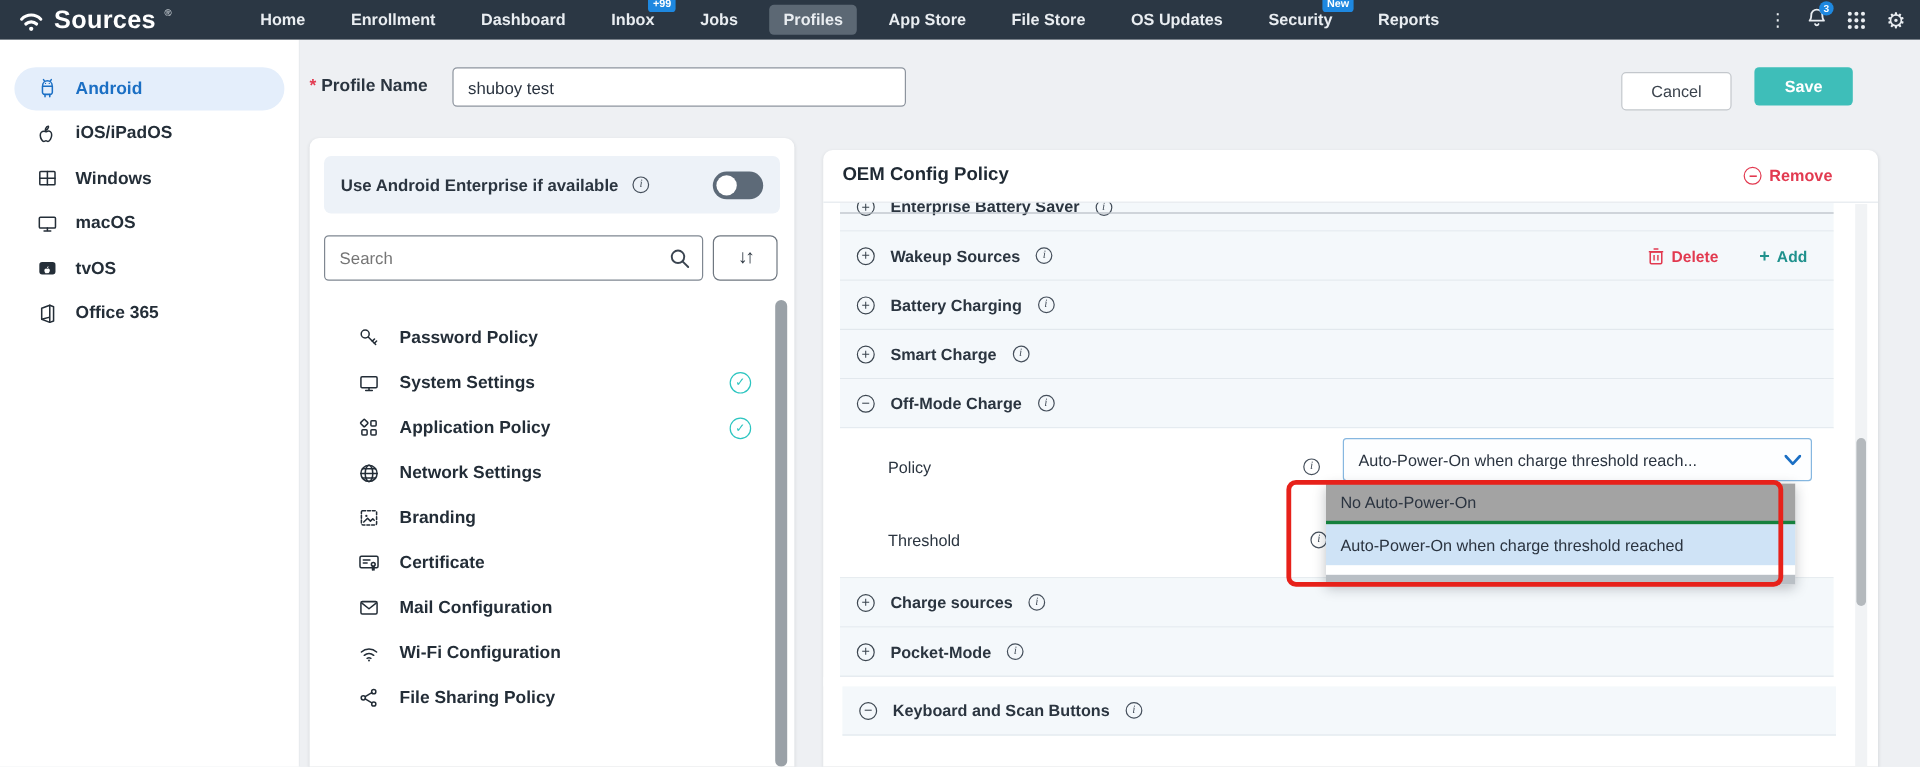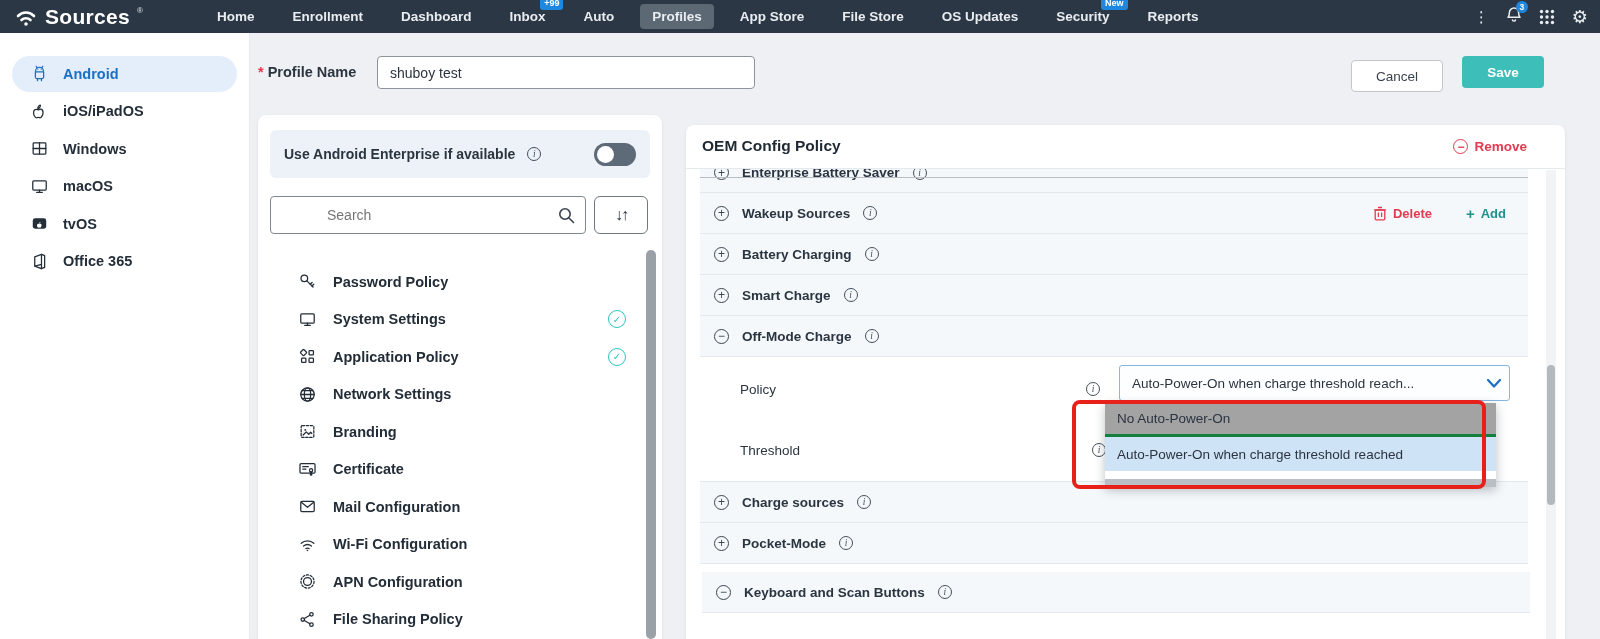--- a/index.html
+++ b/index.html
@@ -49,21 +49,21 @@
 
   
   .mid-card { position:absolute; left:258px; top:115px; width:404px; height:524px; background:#fff;
               border-radius:8px 8px 0 0; box-shadow:0 1px 3px rgba(30,40,50,.10); overflow:hidden; }
   .ae-box { position:absolute; left:12px; top:15px; width:380px; height:48px; background:#edf2f8;
             border-radius:6px; display:flex; align-items:center; padding:0 14px; gap:12px; }
   .ae-label { font-size:14px; color:#2b3540; font-weight:600; }
   .toggle { margin-left:auto; width:42px; height:23px; background:#5d6a78; border-radius:12px; position:relative; cursor:pointer; }
   .toggle .knob { position:absolute; left:3px; top:3px; width:17px; height:17px; background:#fff; border-radius:50%; }
   .search-box { position:absolute; left:12px; top:81px; width:316px; height:38px; border:1px solid #7f8791;
-                border-radius:4px; background:#fff; display:flex; align-items:center;padding-left:44px; }
+                border-radius:4px; background:#fff; display:flex; align-items:center; }
   .search-box input { border:none; outline:none; flex:1; font-size:14px; padding:0 12px; color:#2b3440;
                       background:transparent; font-family:"Liberation Sans", sans-serif; }
   .search-box .icn { width:17px; height:17px; margin-right:10px; }
   .sort-btn { position:absolute; left:336px; top:81px; width:54px; height:38px; border:1px solid #6f7780;
               border-radius:6px; background:#fff; display:flex; align-items:center; justify-content:center;
               font-size:16px; font-weight:bold; color:#2b3540; cursor:pointer; letter-spacing:-2px; }
   .policy-list { position:absolute; left:0; top:148px; width:404px; }
   .policy-item { height:37.5px; display:flex; align-items:center; padding-left:40px; gap:16px; cursor:pointer; }
   .policy-item .icn { width:19px; height:19px; display:inline-flex; color:#232d37; }
   .policy-item .lbl { font-size:14.5px; font-weight:600; color:#232d37; }
@@ -143,21 +143,21 @@
   <div class="nav-item ">
     Enrollment
   </div>
   <div class="nav-item ">
     Dashboard
   </div>
   <div class="nav-item ">
     Inbox<span class="nav-badge">+99</span>
   </div>
   <div class="nav-item ">
-    Auto
+    Jobs
   </div>
   <div class="nav-item active">
     Profiles
   </div>
   <div class="nav-item ">
     App Store
   </div>
   <div class="nav-item ">
     File Store
   </div>
@@ -378,30 +378,20 @@
             <path d="M10 17.2a4 4 0 0 1 4 0" fill="none" stroke="currentColor" stroke-width="1.6" stroke-linecap="round" stroke-linejoin="round"></path>
             <circle cx="12" cy="19.5" r="1" fill="currentColor"></circle>
           </svg>
         </span>
         <span class="lbl">Wi-Fi Configuration</span>
 
   </div>
   <div class="policy-item">
     <span class="icn ">
           <svg viewBox="0 0 24 24" width="19" height="19">
-            <circle cx="12" cy="12" r="5" fill="none" stroke="currentColor" stroke-width="1.6" stroke-linecap="round" stroke-linejoin="round"></circle>
-            <circle cx="12" cy="12" r="8.3" stroke-dasharray="2.5 2.2" fill="none" stroke="currentColor" stroke-width="1.6" stroke-linecap="round" stroke-linejoin="round"></circle>
-          </svg>
-        </span>
-        <span class="lbl">APN Configuration</span>
-
-  </div>
-  <div class="policy-item">
-    <span class="icn ">
-          <svg viewBox="0 0 24 24" width="19" height="19">
             <circle cx="6" cy="12" r="2.2" fill="none" stroke="currentColor" stroke-width="1.6" stroke-linecap="round" stroke-linejoin="round"></circle>
             <circle cx="17" cy="5.5" r="2.2" fill="none" stroke="currentColor" stroke-width="1.6" stroke-linecap="round" stroke-linejoin="round"></circle>
             <circle cx="17" cy="18.5" r="2.2" fill="none" stroke="currentColor" stroke-width="1.6" stroke-linecap="round" stroke-linejoin="round"></circle>
             <line x1="8" y1="10.8" x2="15" y2="6.6" fill="none" stroke="currentColor" stroke-width="1.6" stroke-linecap="round" stroke-linejoin="round"></line>
             <line x1="8" y1="13.2" x2="15" y2="17.4" fill="none" stroke="currentColor" stroke-width="1.6" stroke-linecap="round" stroke-linejoin="round"></line>
           </svg>
         </span>
         <span class="lbl">File Sharing Policy</span>
 
   </div>

